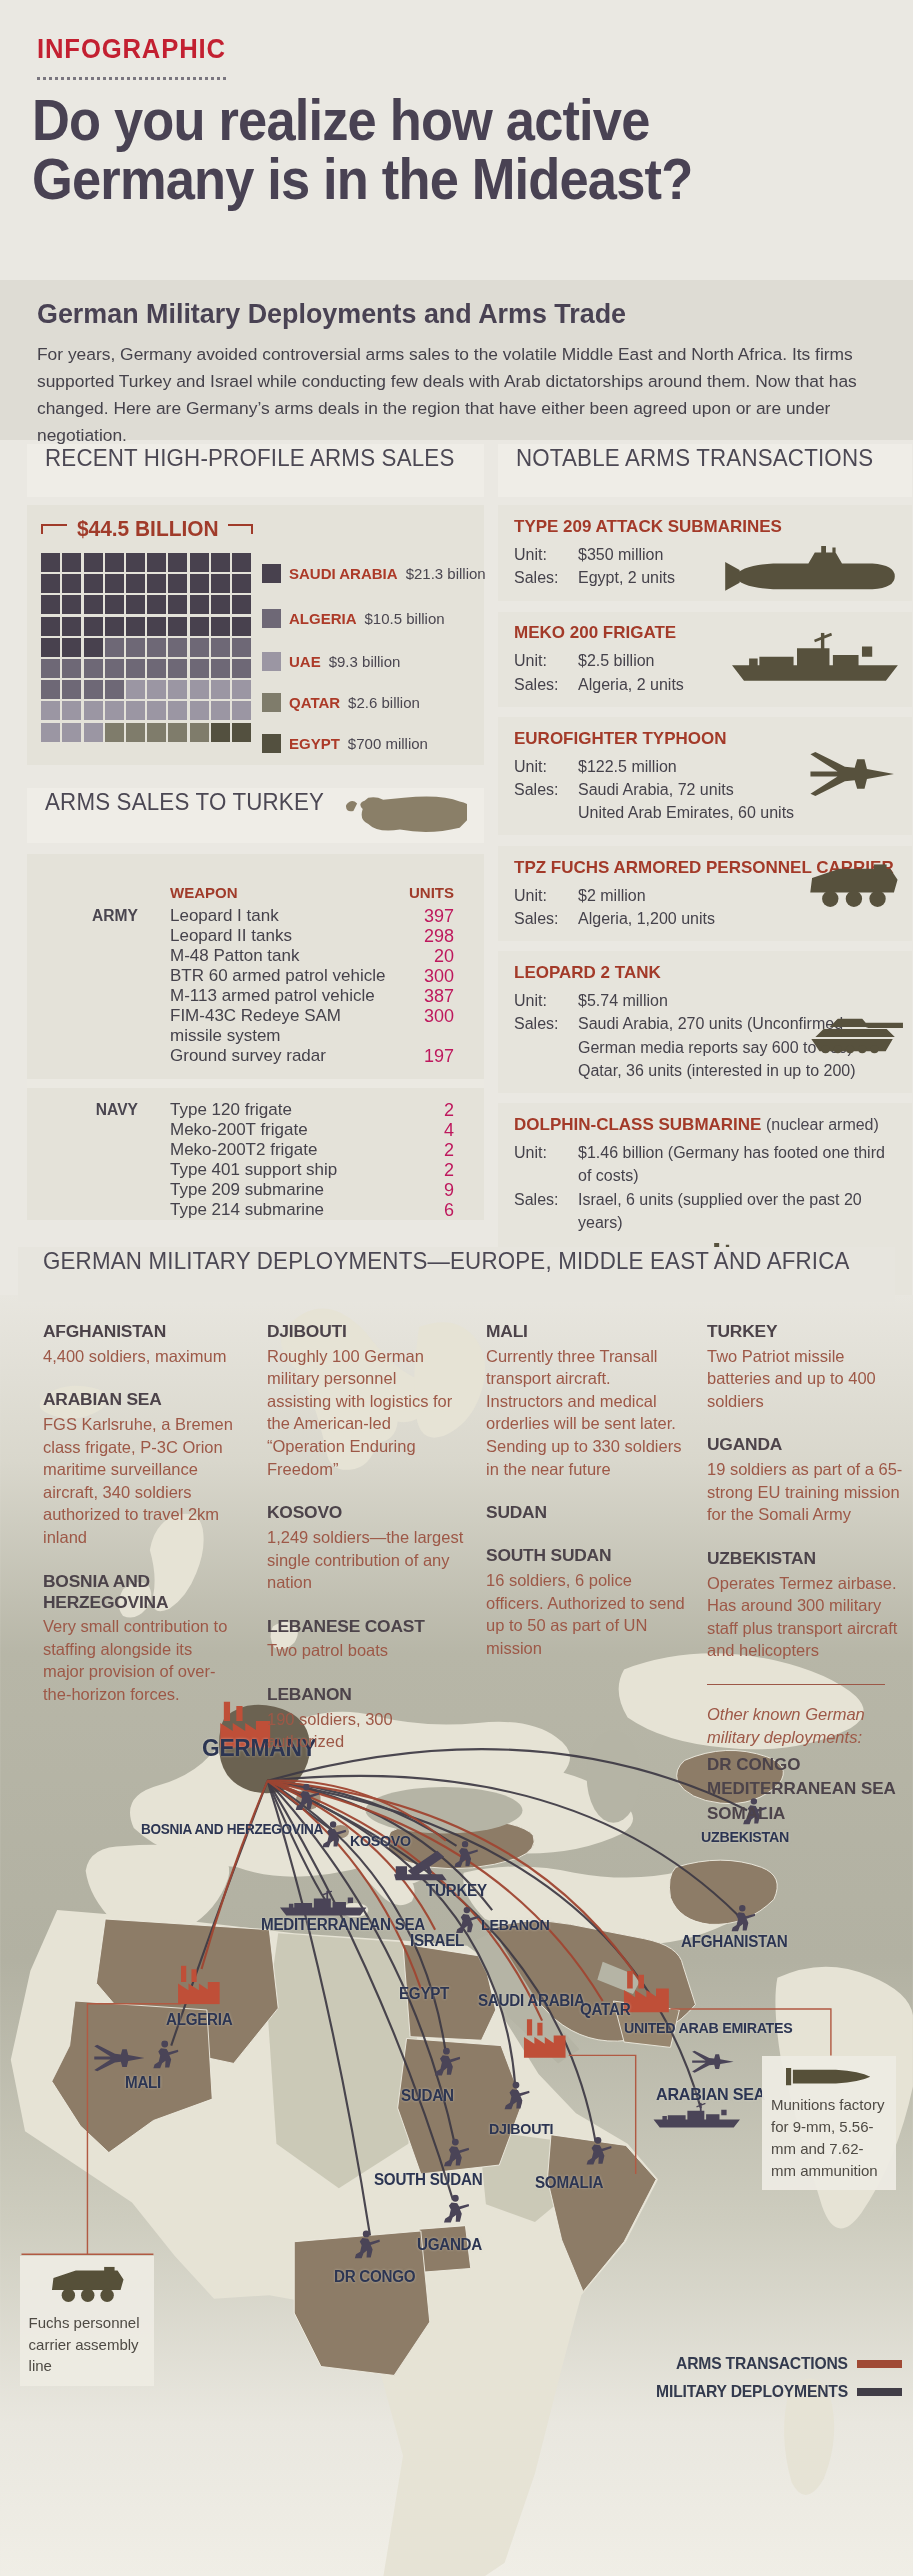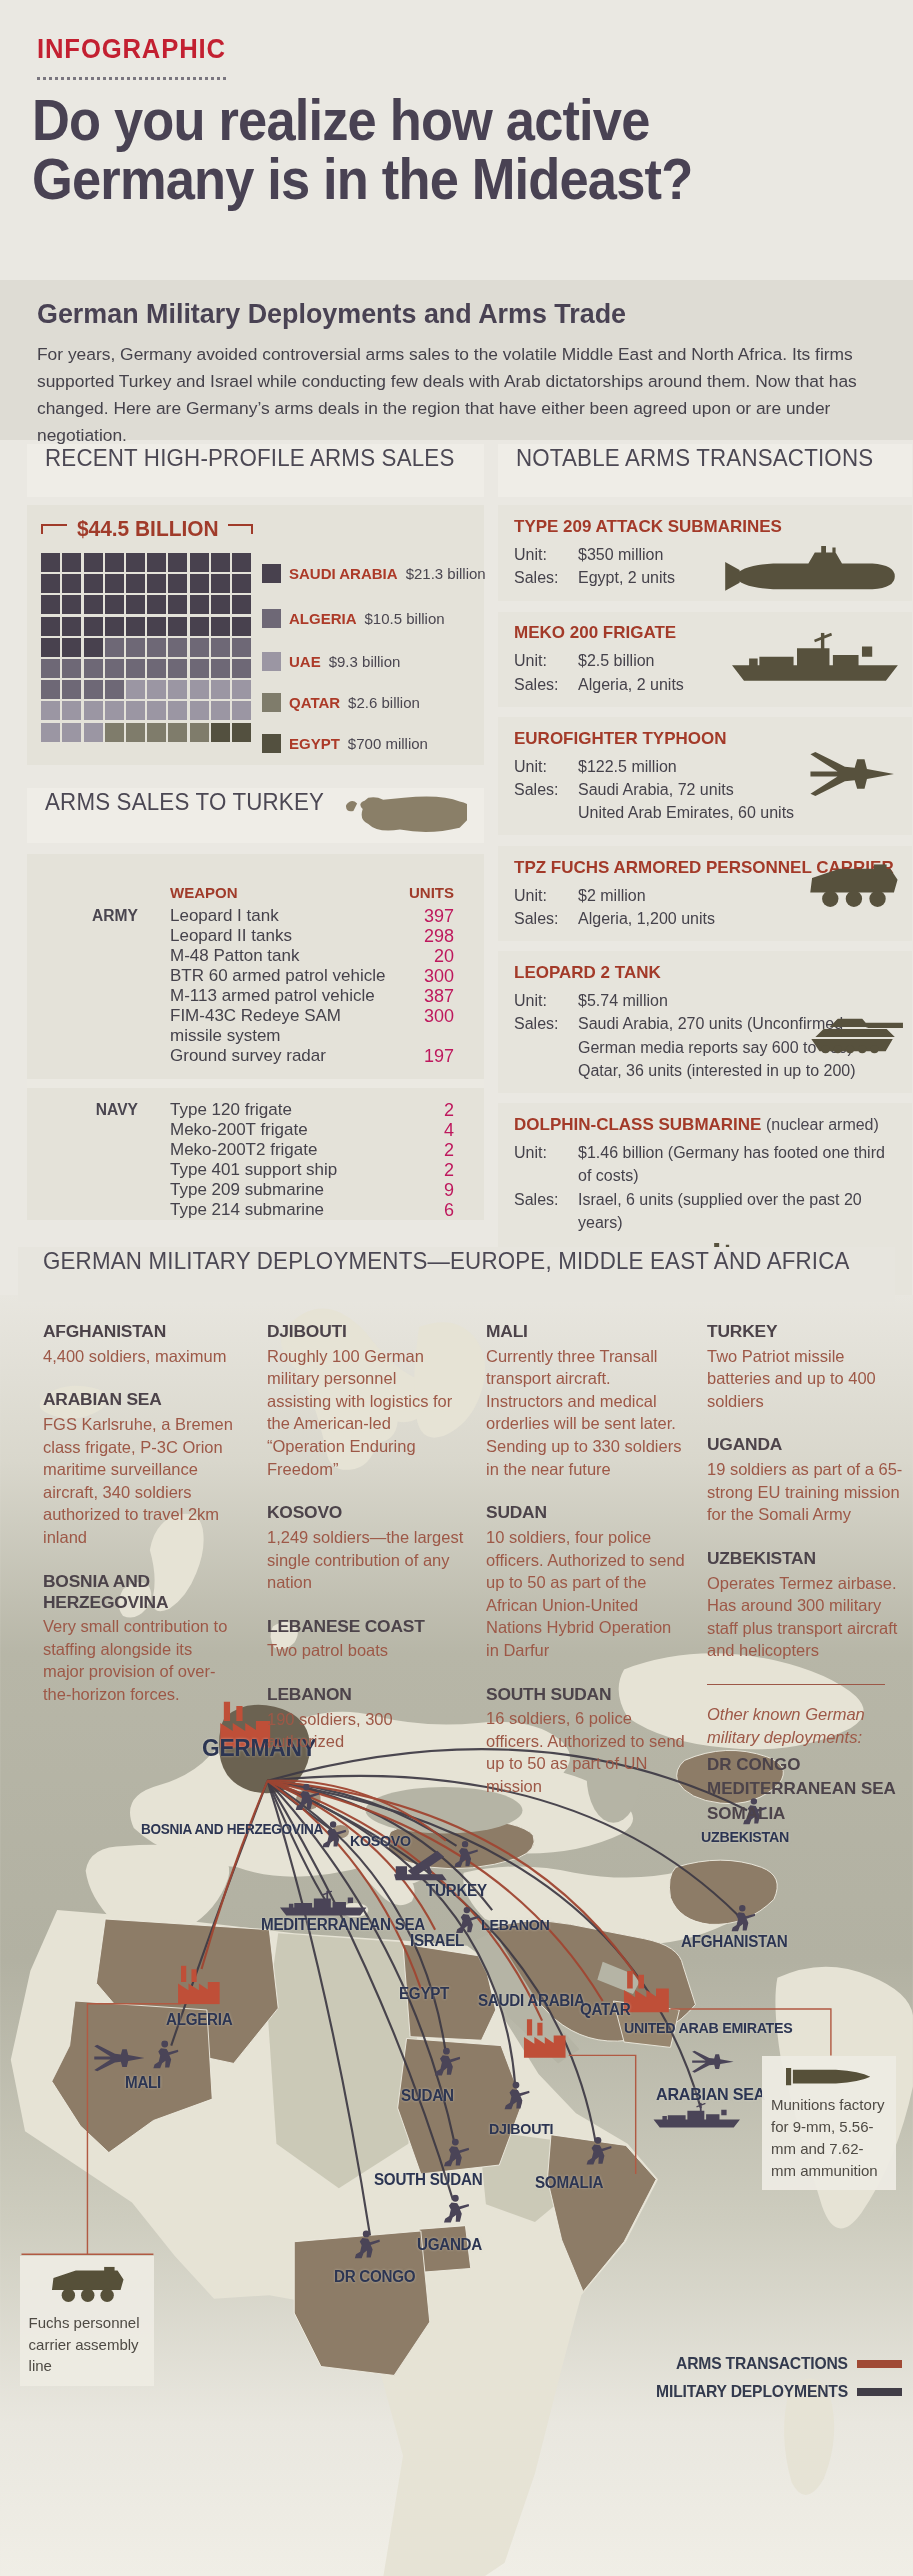--- a/index.html
+++ b/index.html
@@ -504,21 +504,20 @@
         <div class="db">190 soldiers, 300 authorized</div>
       </div>
     </div>
   <div class="dcol dcol-3">
       <div class="dblock">
         <div class="dh">MALI</div>
         <div class="db">Currently three Transall transport aircraft. Instructors and medical orderlies will be sent later. Sending up to 330 soldiers in the near future</div>
       </div>
       <div class="dblock">
         <div class="dh">SUDAN</div>
-        <div class="db">10 soldiers, four police officers. Authorized to send up to 50 as part of the African Union-United Nations Hybrid Operation in Darfur</div>
       </div>
       <div class="dblock">
         <div class="dh">SOUTH SUDAN</div>
         <div class="db">16 soldiers, 6 police officers. Authorized to send up to 50 as part of UN mission</div>
       </div>
     </div>
   <div class="dcol dcol-4">
       <div class="dblock">
         <div class="dh">TURKEY</div>
         <div class="db">Two Patriot missile batteries and up to 400 soldiers</div>

